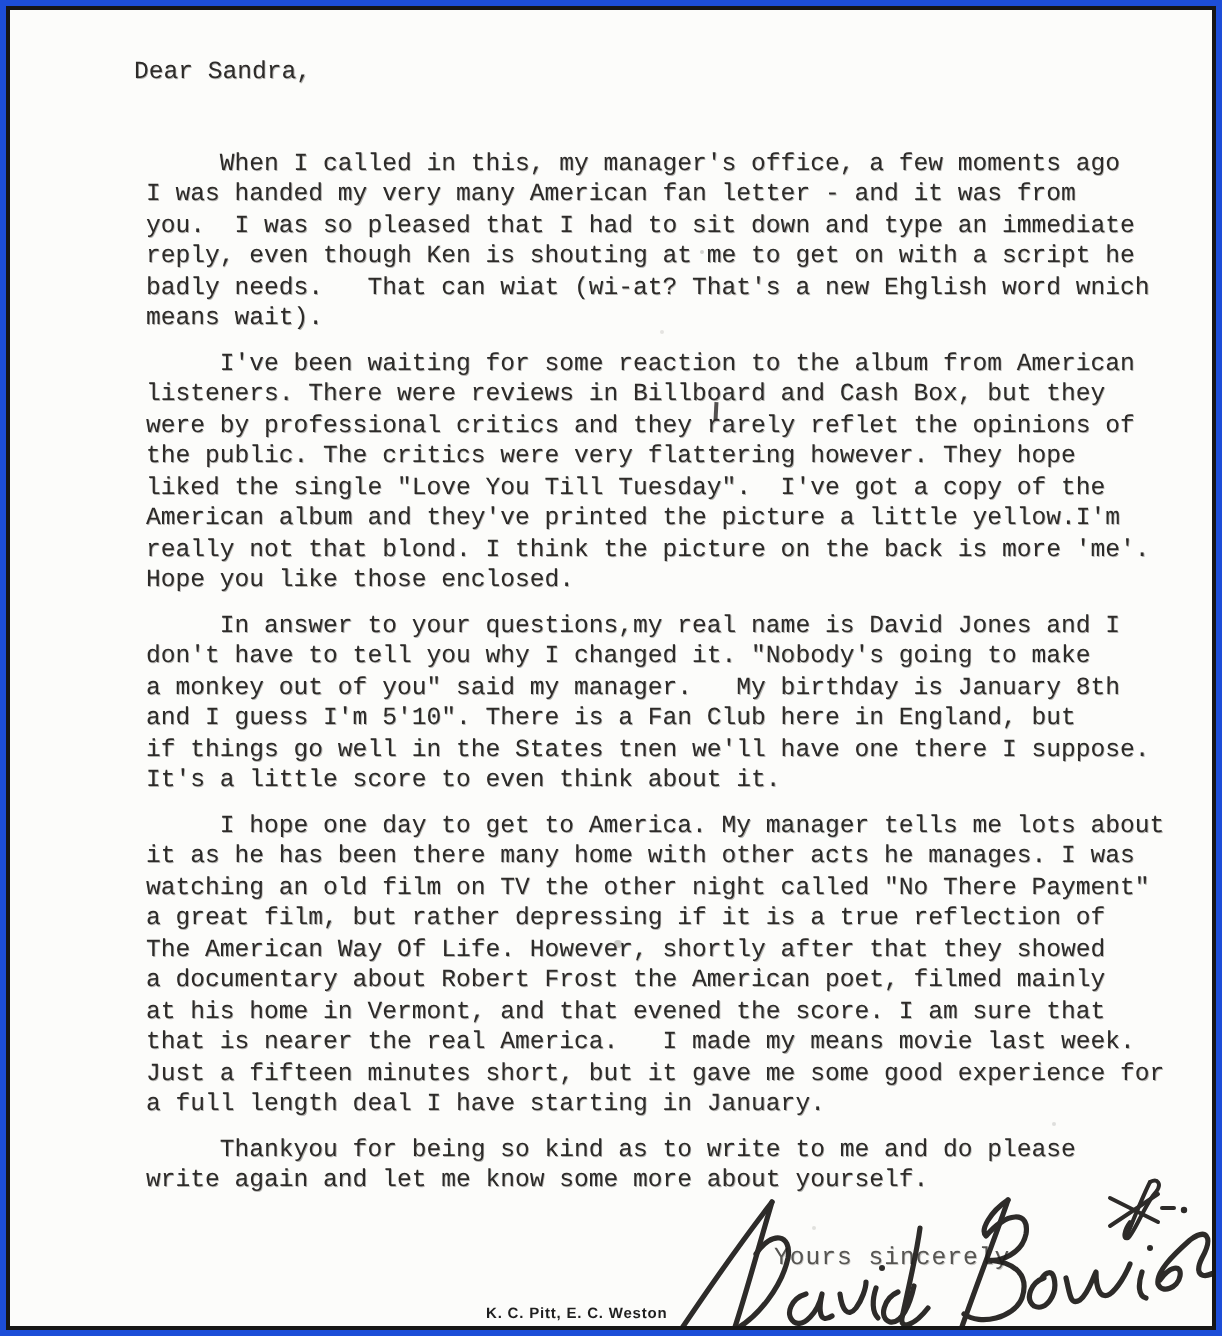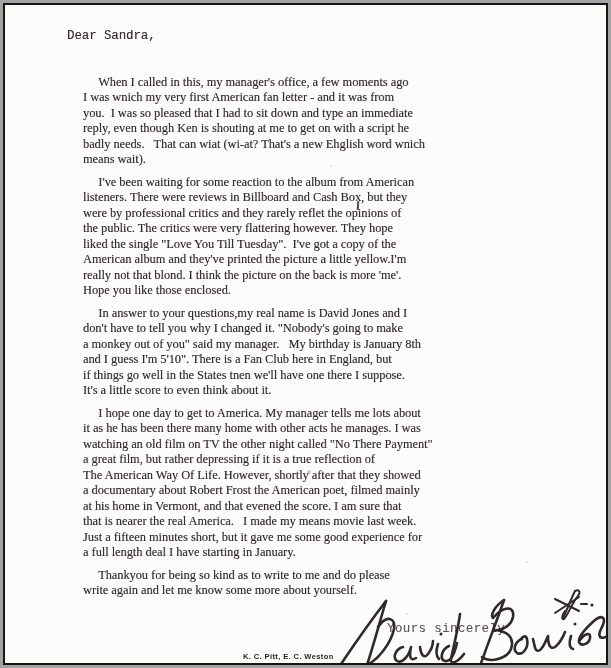--- a/index.html
+++ b/index.html
@@ -6,40 +6,40 @@
   body {
     width: 611px; height: 668px;
     background: #ffffff;
     font-family: "Liberation Mono", "DejaVu Sans Mono", monospace;
     overflow: hidden;
   }
   .frame {
     box-sizing: border-box;
     width: 611px; height: 668px;
     padding: 3px;
-    background: #a3a3a3;
+    background: #1d4ed8;
   }
   .page {
     position: relative;
     box-sizing: border-box;
     width: 100%; height: 100%;
     border: 2px solid var(--frame-border, #161616);
     background: var(--paper, #fcfcfa);
     overflow: hidden;
   }
   .letter {
     position: absolute;
     top: 24px; left: 62px; right: 10px;
     color: var(--ink, #2d2b29);
     font-size: 12.3px;
     line-height: 15.5px;
     text-shadow: 0.4px 0.4px 0 rgba(45,43,41,0.35);
   }
   .salutation { margin: 0 0 30px 0; white-space: pre; }
-  .para { margin: 0 0 7px 16px; font-family: Liberation Serif, serif; }
+  .para { margin: 0 0 7px 6px; }
   .line { white-space: pre; }
   .closing {
     position: absolute;
     left: 366px; top: 617px;
     font-size: 12.3px;
     color: #3a3835;
     opacity: 0.85;
     letter-spacing: 0.5px;
     white-space: pre;
     text-shadow: 0.4px 0.4px 0 rgba(45,43,41,0.3);
@@ -89,21 +89,21 @@
 <body>
 
 <div class="frame">
   <div class="page">
 
     <div class="letter">
       <div class="salutation">Dear Sandra,</div>
       <div>
           <div class="para">
             <div class="line">     When I called in this, my manager's office, a few moments ago</div>
-            <div class="line">I was wnich my very first American fan letter - and it was from</div>
+            <div class="line">I was handed my very many American fan letter - and it was from</div>
             <div class="line">you.  I was so pleased that I had to sit down and type an immediate</div>
             <div class="line">reply, even though Ken is shouting at me to get on with a script he</div>
             <div class="line">badly needs.   That can wiat (wi-at? That's a new Ehglish word wnich</div>
             <div class="line">means wait).</div>
           </div>
           <div class="para">
             <div class="line">     I've been waiting for some reaction to the album from American</div>
             <div class="line">listeners. There were reviews in Billboard and Cash Box, but they</div>
             <div class="line">were by professional critics and they rarely reflet the opinions of</div>
             <div class="line">the public. The critics were very flattering however. They hope</div>

